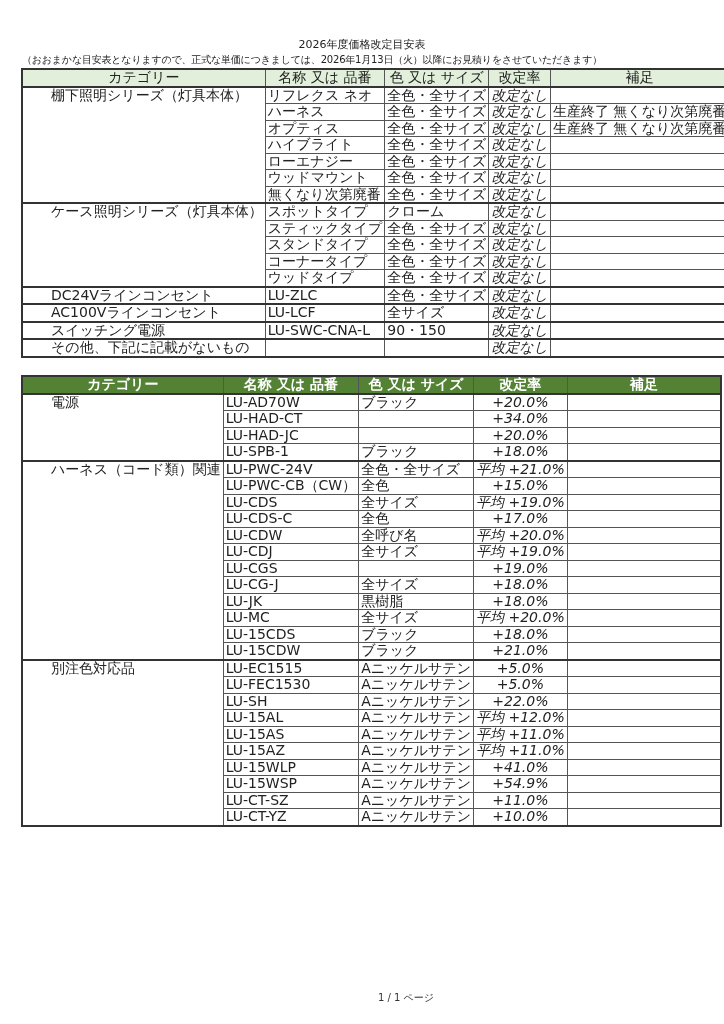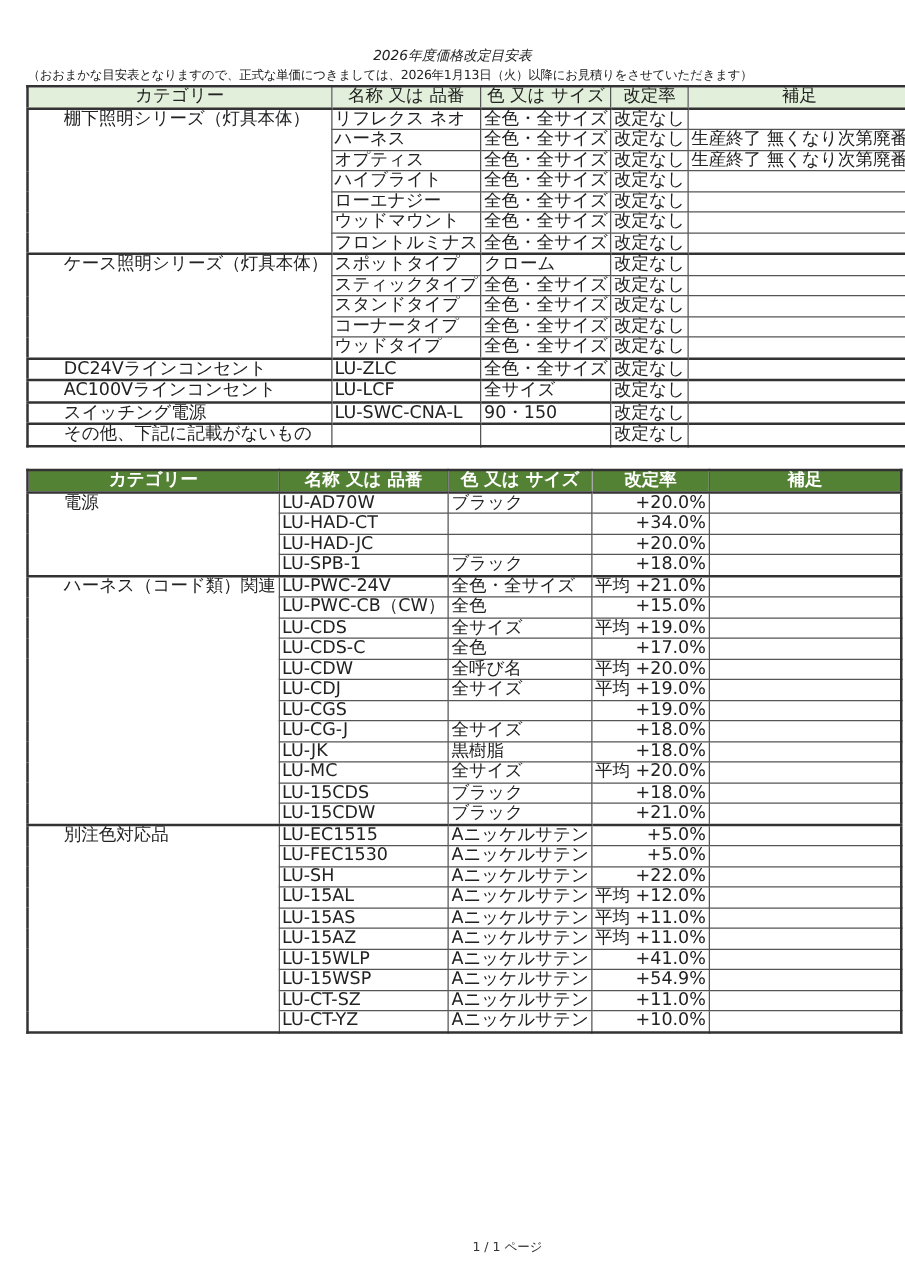--- a/index.html
+++ b/index.html
@@ -1,28 +1,28 @@
 <!DOCTYPE html>
 <html><head>
 <meta charset="utf-8">
 <style>
   html, body { margin:0; padding:0; background:#ffffff; }
   body { width:724px; height:1024px; position:relative; font-family:"DejaVu Sans", sans-serif; color:#222; overflow:hidden; }
-  .title { position:absolute; top:37px; left:0; width:724px; text-align:center; font-size:11px;font-style:italic; }
+  .title { position:absolute; top:37px; left:0; width:724px; text-align:center; font-size:11px; }
   .subtitle { position:absolute; top:53px; left:0; width:624px; text-align:center; font-size:10px; letter-spacing:-0.2px; }
   table { position:absolute; left:21px; border-collapse:collapse; table-layout:fixed; font-size:14px; }
   col.c1 { width:174px; } col.c2 { width:126px; } col.c3 { width:97px; } col.c4 { width:85px; } col.c5 { width:154px; }
   td, th { border:1px solid #555; padding:0 2px; height:15.5px; line-height:15.5px; white-space:nowrap; overflow:hidden; font-weight:normal; }
   table { border:2px solid #333; }
   #t1 { top:68px; }
   #t1 th { background:#e2efda; color:#222; text-align:center; border-bottom:2px solid #333; }
   #t2 { top:375px; }
   #t2 th { background:#548235; color:#fff; text-align:center; font-weight:bold; border-bottom:2px solid #333; }
   td.cat { vertical-align:top;padding-left:28px; }
-  td.rate { text-align:right; }
+  td.rate { text-align:center;font-style:italic; }
   tr.grp-start td { border-top:2px solid #333;margin-left:41px; }
   .footer { position:absolute; top:991px; left:0; width:724px; text-align:center; font-size:10px; color:#333;margin-left:44px; }
 </style>
 </head>
 <body>
 
 <div class="title">2026年度価格改定目安表</div>
 <div class="subtitle">（おおまかな目安表となりますので、正式な単価につきましては、2026年1月13日（火）以降にお見積りをさせていただきます）</div>
 
 <table id="t1">
@@ -74,21 +74,21 @@
         <td class="rate">改定なし</td>
         <td></td>
       </tr>
       <tr>
         <td>ウッドマウント</td>
         <td>全色・全サイズ</td>
         <td class="rate">改定なし</td>
         <td></td>
       </tr>
       <tr>
-        <td>フロントルミナス</td>
+        <td>無くなり次第廃番</td>
         <td>全色・全サイズ</td>
         <td class="rate">改定なし</td>
         <td></td>
       </tr>
       <tr class="grp-start">
         <td class="cat" rowspan="5">ケース照明シリーズ（灯具本体）</td>
         <td>スポットタイプ</td>
         <td>クローム</td>
         <td class="rate">改定なし</td>
         <td></td>

